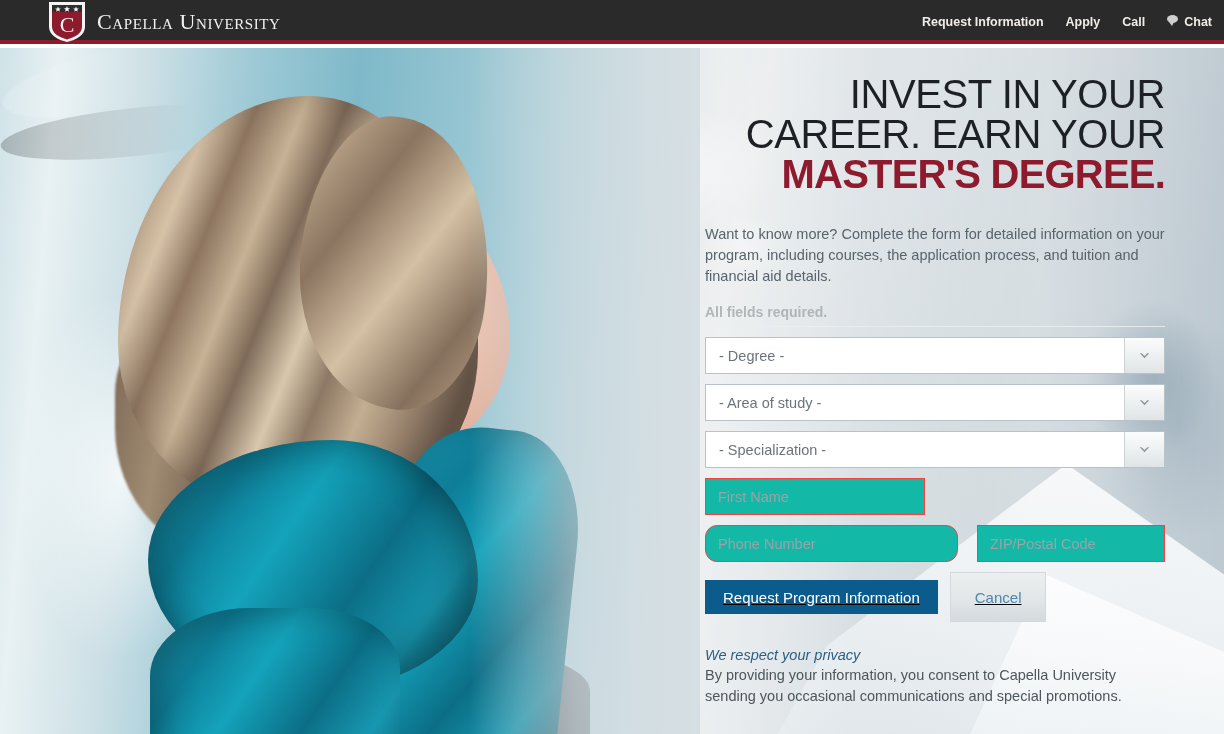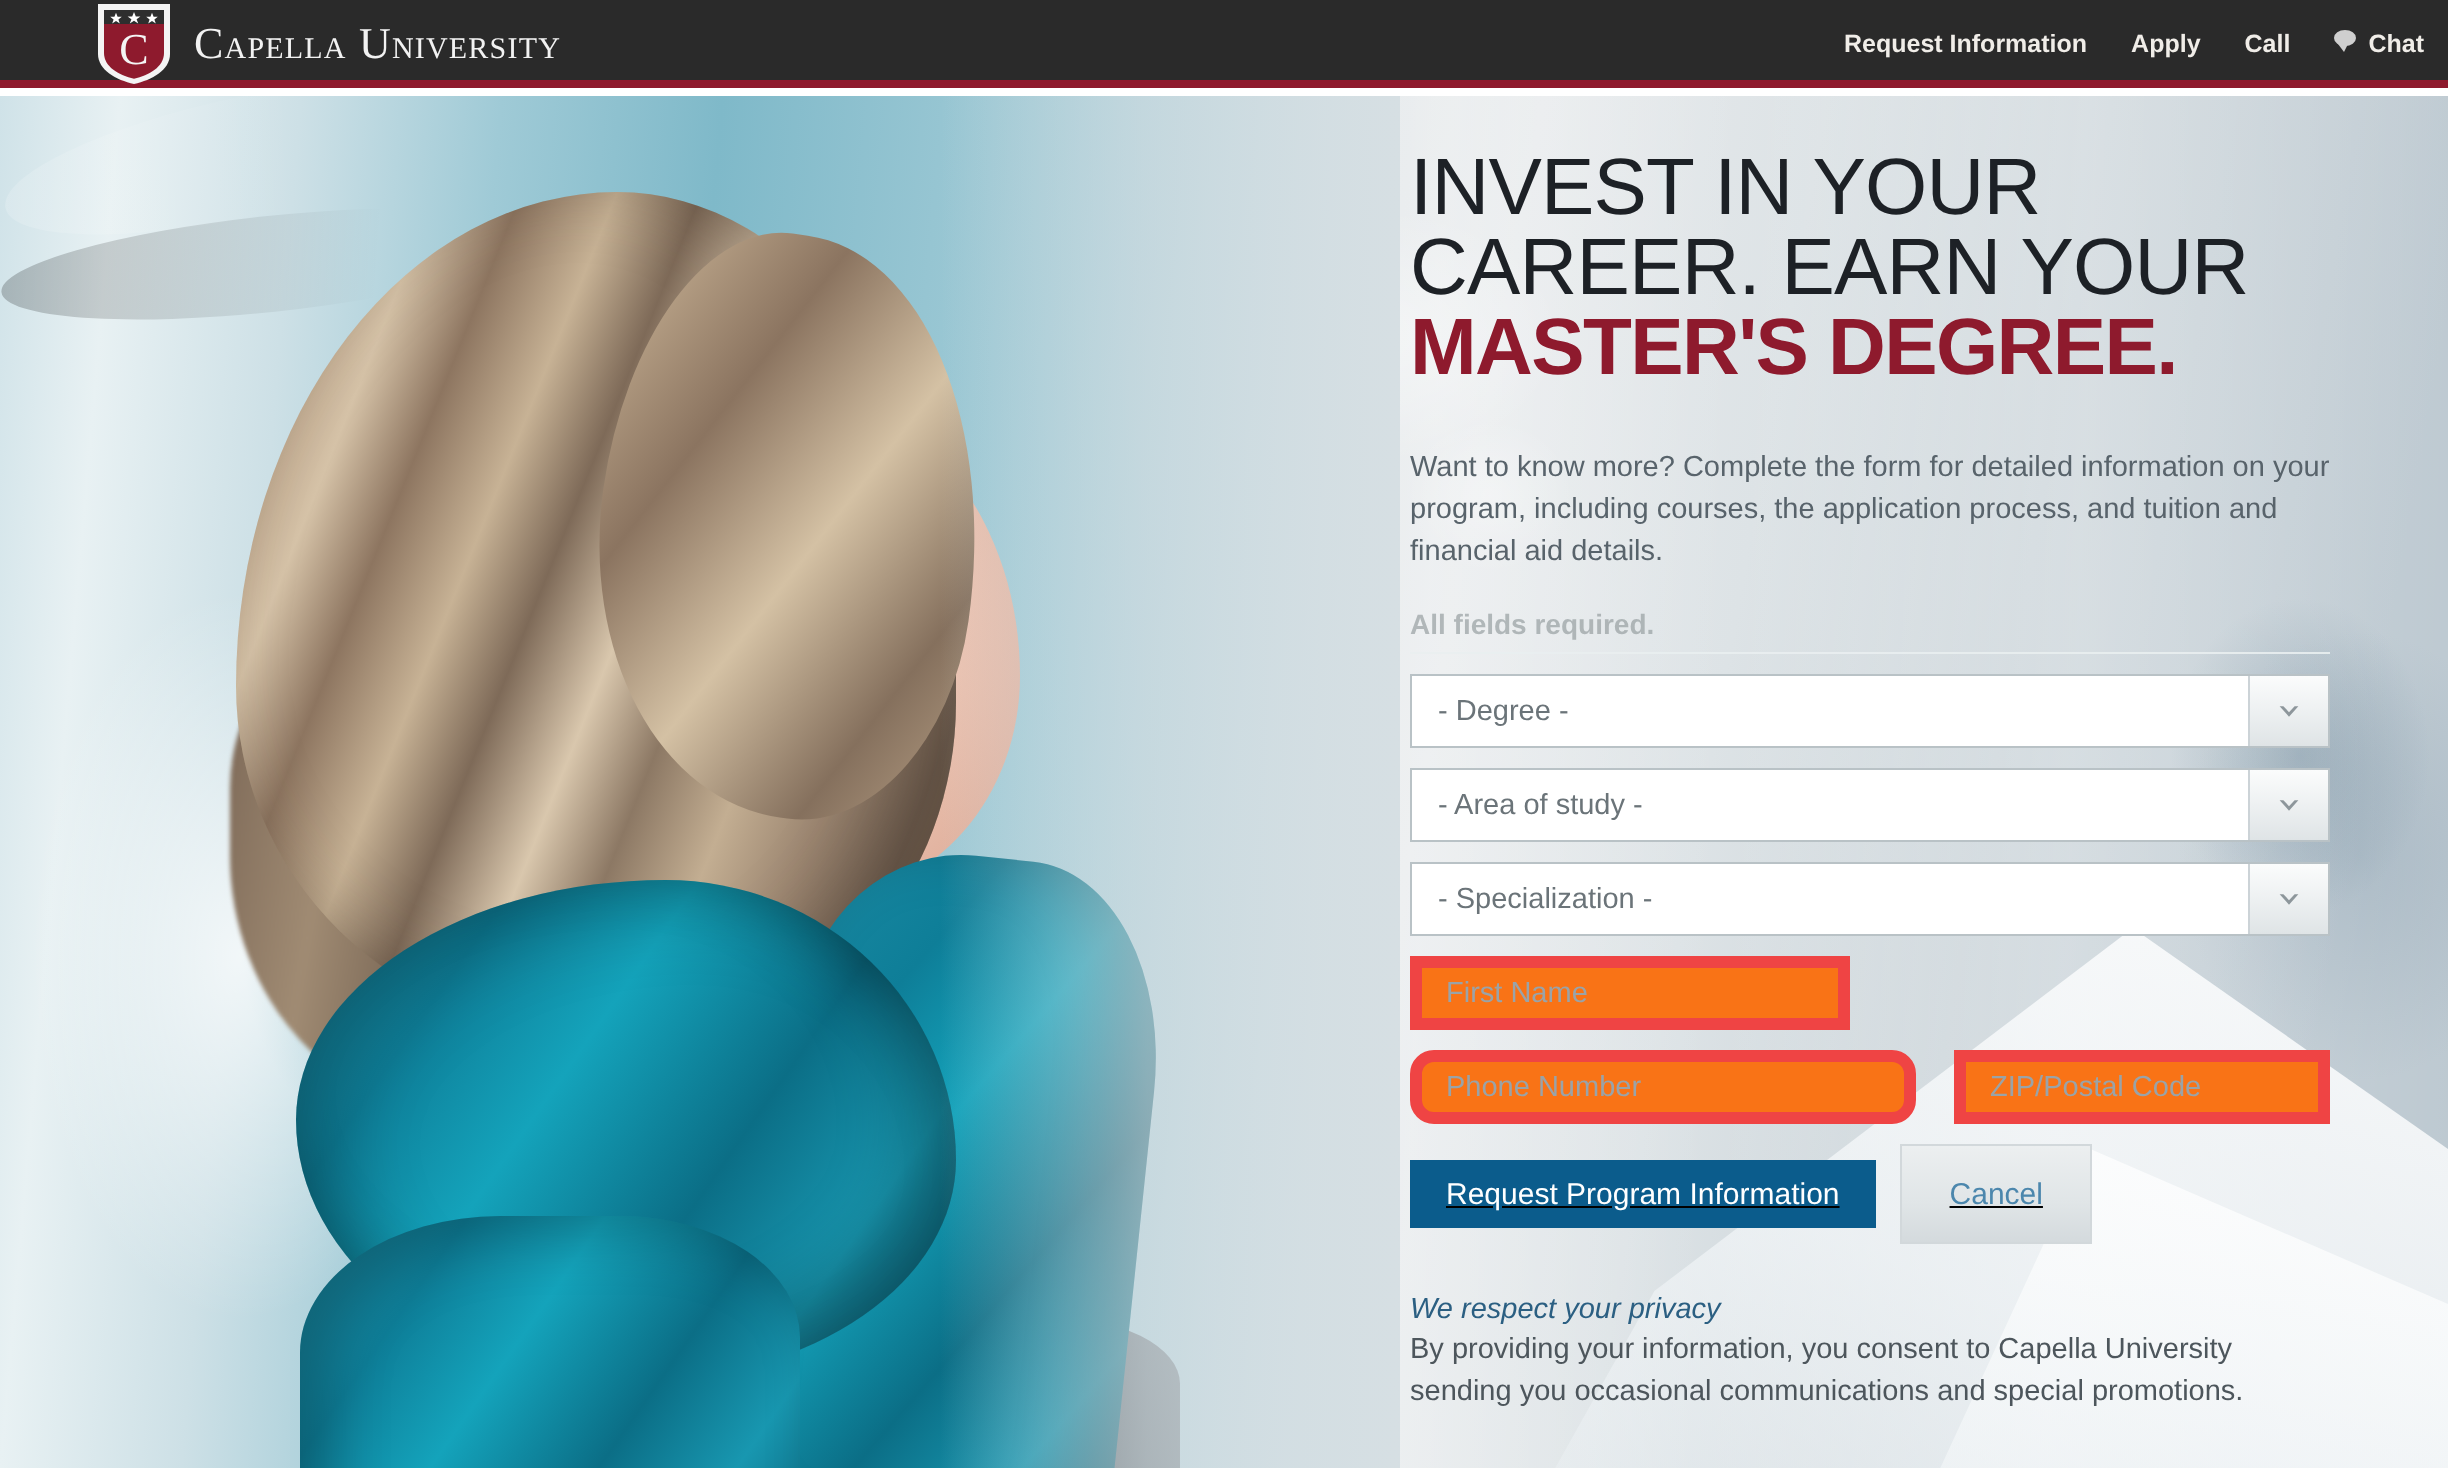--- a/index.html
+++ b/index.html
@@ -263,21 +263,21 @@
 
   
   #content {
     position: absolute;
     left: 705px; top: 0px;
     width: 460px;
   }
   #headline {
     margin: 0;
     padding-top: 26px;
-    text-align: left;
+    text-align: right;
     font-weight: 300;
     font-size: 40px;
     line-height: 40px;
     letter-spacing: -0.4px;
     color: #1d2126;
     white-space: nowrap;
   }
   #headline .line { display: block; }
   #headline .accent {
     color: #8e1a2d;
@@ -337,22 +337,22 @@
     align-items: center;
     justify-content: center;
     cursor: pointer;
   }
   .chev {
     width: 15px; height: 15px;
     display: block;
   }
   .text-input {
     height: 37px;
-    background: #f97316;
-    border: 6px solid #ef4444;
+    background: #14b8a6;
+    border: 1px solid #ef4444;
     padding: 0 12px;
     font-family: "Liberation Sans", sans-serif;
     font-size: 14.5px;
     color: #3d4449;
     outline: none;
   }
   .text-input::placeholder { color: #9aa3a8; }
   .w-full { width: 100%; }
   .w-first { width: 220px; }
   .w-last  { width: 217px; }

